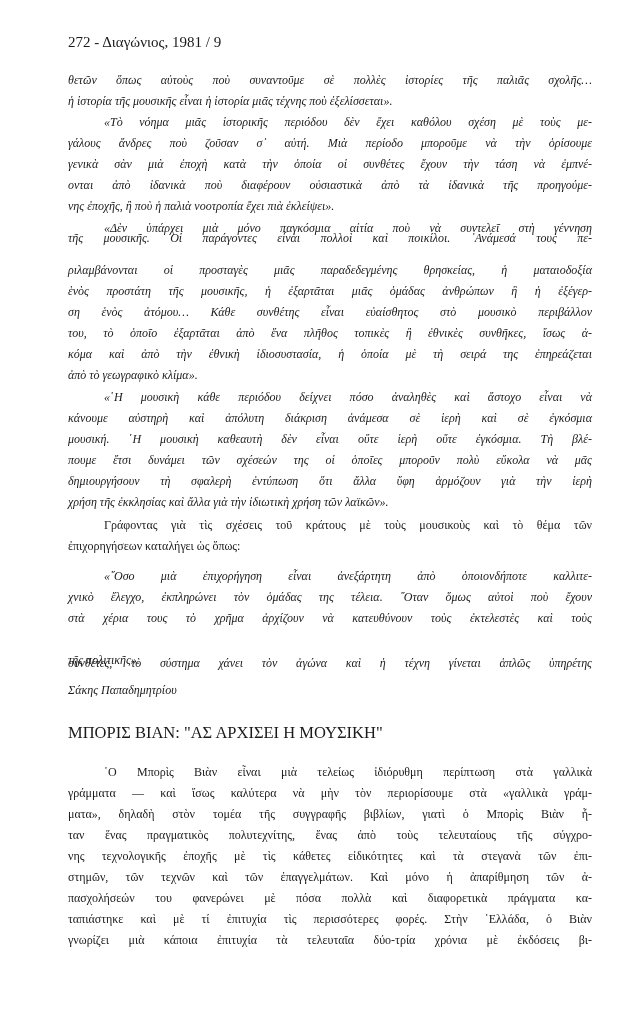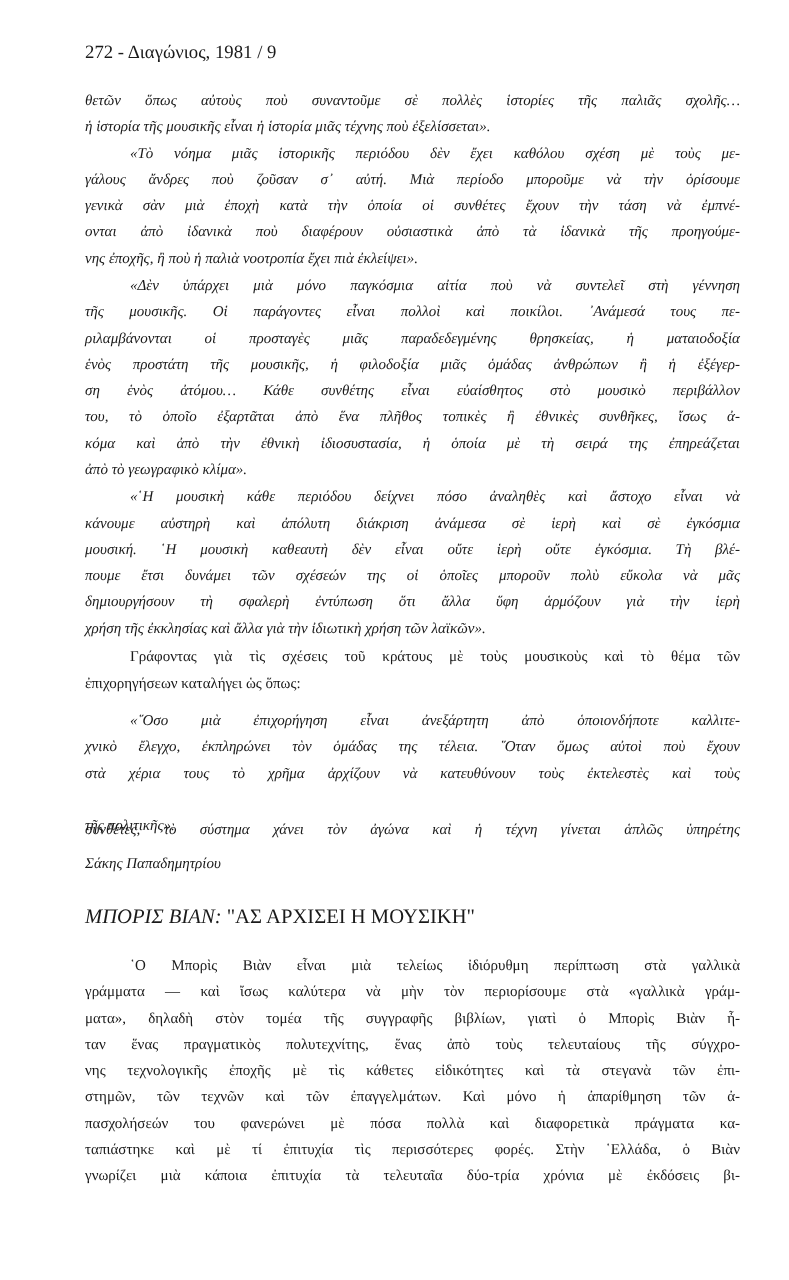--- a/index.html
+++ b/index.html
@@ -7,40 +7,40 @@
          font-family: "DejaVu Serif", "Liberation Serif", serif; color: #1a1a1a; }
   .page { position: absolute; left: 68px; top: 0; width: 524px; }
   .running-head { position: absolute; top: 34px; left: 0; font-size: 15px; font-family: "Liberation Serif", serif; }
   .line { position: absolute; left: 0; width: 524px; height: 21px; font-size: 12px; white-space: nowrap;
           font-family: "Liberation Serif", serif; line-height: 21px; }
   .justify { text-align: justify; text-align-last: justify; }
   .it { font-style: italic; }
   .indent { padding-left: 36px; box-sizing: border-box; }
   .sig { text-align: left; font-style: italic; padding-right: 28px; box-sizing: border-box; }
   .heading { font-size: 16.5px; }
-  .heading .h-it { font-style: italic; }
+  .heading .h-it { }
 </style>
 </head>
 <body>
 
 <div class="page">
   <div class="running-head">272 - Διαγώνιος, 1981 / 9</div>
 
   <div>
     <div class="line it justify" style="top:70px">θετῶν ὅπως αὐτοὺς ποὺ συναντοῦμε σὲ πολλὲς ἱστορίες τῆς παλιᾶς σχολῆς…</div>
     <div class="line it" style="top:91px">ἡ ἱστορία τῆς μουσικῆς εἶναι ἡ ἱστορία μιᾶς τέχνης ποὺ ἐξελίσσεται».</div>
     <div class="line it justify indent" style="top:112px">«Τὸ νόημα μιᾶς ἱστορικῆς περιόδου δὲν ἔχει καθόλου σχέση μὲ τοὺς με-</div>
     <div class="line it justify" style="top:133px">γάλους ἄνδρες ποὺ ζοῦσαν σ᾽ αὐτή. Μιὰ περίοδο μποροῦμε νὰ τὴν ὁρίσουμε</div>
     <div class="line it justify" style="top:154px">γενικὰ σὰν μιὰ ἐποχὴ κατὰ τὴν ὁποία οἱ συνθέτες ἔχουν τὴν τάση νὰ ἐμπνέ-</div>
     <div class="line it justify" style="top:175px">ονται ἀπὸ ἰδανικὰ ποὺ διαφέρουν οὐσιαστικὰ ἀπὸ τὰ ἰδανικὰ τῆς προηγούμε-</div>
     <div class="line it" style="top:196px">νης ἐποχῆς, ἢ ποὺ ἡ παλιὰ νοοτροπία ἔχει πιὰ ἐκλείψει».</div>
     <div class="line it justify indent" style="top:218px">«Δὲν ὑπάρχει μιὰ μόνο παγκόσμια αἰτία ποὺ νὰ συντελεῖ στὴ γέννηση</div>
-    <div class="line it justify" style="top:239px">τῆς μουσικῆς. Οἱ παράγοντες εἶναι πολλοὶ καὶ ποικίλοι. ᾽Ανάμεσά τους πε-</div>
+    <div class="line it justify" style="top:228px">τῆς μουσικῆς. Οἱ παράγοντες εἶναι πολλοὶ καὶ ποικίλοι. ᾽Ανάμεσά τους πε-</div>
     <div class="line it justify" style="top:260px">ριλαμβάνονται οἱ προσταγὲς μιᾶς παραδεδεγμένης θρησκείας, ἡ ματαιοδοξία</div>
-    <div class="line it justify" style="top:281px">ἑνὸς προστάτη τῆς μουσικῆς, ἡ φιλοδοξία μιᾶς ὁμάδας ἀνθρώπων ἢ ἡ ἐξέγερ-</div>
+    <div class="line it justify" style="top:281px">ἑνὸς προστάτη τῆς μουσικῆς, ἡ ἐξαρτᾶται μιᾶς ὁμάδας ἀνθρώπων ἢ ἡ ἐξέγερ-</div>
     <div class="line it justify" style="top:302px">ση ἑνὸς ἀτόμου… Κάθε συνθέτης εἶναι  εὐαίσθητος στὸ μουσικὸ περιβάλλον</div>
     <div class="line it justify" style="top:323px">του, τὸ ὁποῖο ἐξαρτᾶται ἀπὸ ἕνα πλῆθος τοπικὲς ἢ ἐθνικὲς συνθῆκες, ἴσως ἀ-</div>
     <div class="line it justify" style="top:344px">κόμα καὶ ἀπὸ τὴν ἐθνικὴ ἰδιοσυστασία, ἡ ὁποία μὲ τὴ σειρά της ἐπηρεάζεται</div>
     <div class="line it" style="top:365px">ἀπὸ τὸ γεωγραφικὸ κλίμα».</div>
     <div class="line it justify indent" style="top:387px">«῾Η μουσικὴ κάθε περιόδου δείχνει πόσο ἀναληθὲς καὶ ἄστοχο εἶναι νὰ</div>
     <div class="line it justify" style="top:408px">κάνουμε αὐστηρὴ καὶ ἀπόλυτη διάκριση ἀνάμεσα σὲ ἱερὴ καὶ σὲ ἐγκόσμια</div>
     <div class="line it justify" style="top:429px">μουσική. ῾Η μουσικὴ καθεαυτὴ δὲν εἶναι οὔτε ἱερὴ οὔτε ἐγκόσμια. Τὴ βλέ-</div>
     <div class="line it justify" style="top:450px">πουμε ἔτσι δυνάμει τῶν σχέσεών της οἱ ὁποῖες μποροῦν πολὺ εὔκολα νὰ μᾶς</div>
     <div class="line it justify" style="top:471px">δημιουργήσουν τὴ σφαλερὴ ἐντύπωση ὅτι ἄλλα ὕφη ἁρμόζουν γιὰ τὴν ἱερὴ</div>
     <div class="line it" style="top:492px">χρήση τῆς ἐκκλησίας καὶ ἄλλα γιὰ τὴν ἰδιωτικὴ χρήση τῶν λαϊκῶν».</div>

